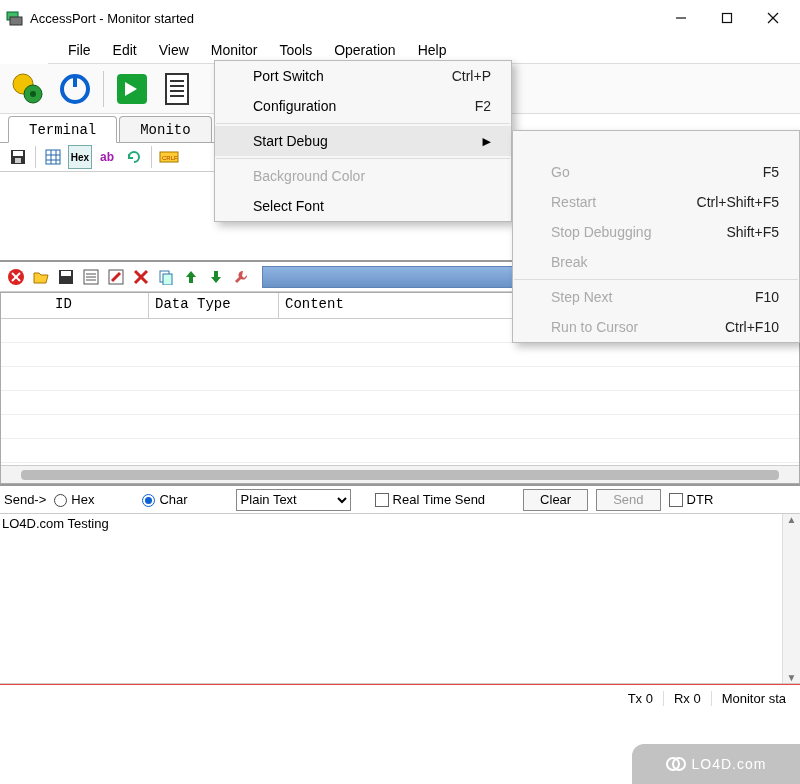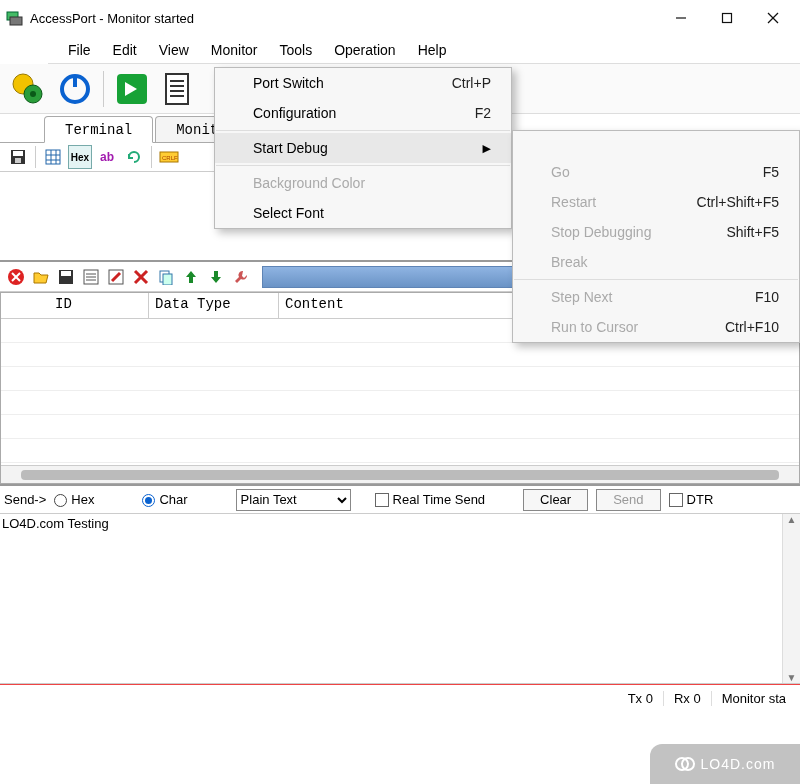--- a/index.html
+++ b/index.html
@@ -83,21 +83,20 @@
   }
   
   .tabs {
     height: 28px;
     display: flex;
     align-items: flex-end;
     padding-left: 8px;
     background: #fff;
     position: relative;
     z-index: 1;
-    margin-left: 36px;
   }
   .tab {
     padding: 5px 20px 4px;
     font-family: "Courier New", monospace;
     font-size: 14px;
     border: 1px solid #aaa;
     border-bottom: none;
     border-radius: 4px 4px 0 0;
     margin-right: 2px;
     background: #f4f4f4;
@@ -318,27 +317,27 @@
     display:flex;
     align-items:center;
     height:30px;
     padding:0 20px 0 38px;
   }
   .dd-item.hover { background:#e8e8e8; }
   .dd-item .sc { margin-left:auto; padding-left:30px; color:#222; }
   .dd-item.disabled { color:#aaa; }
   .dd-sep { height:1px; background:#ddd; margin:2px 1px; }
   .dd-item .arrow { margin-left:auto; padding-left:30px; font-size:11px; }
-  .tools-menu { top:67px; left:214px; width:298px; }
+  .tools-menu { top:60px; left:214px; width:298px; }
   .debug-menu { top:130px; left:512px; width:288px; padding-top:26px; }
   
   .watermark {
     position:absolute;
     right:0; bottom:0;
-    width:150px; height:40px;
+    width:168px; height:40px;
     background:rgba(120,120,120,.45);
     color:#fff;
     display:flex;
     align-items:center;
     justify-content:center;
     font-size:14px;
     letter-spacing:1px;
     border-top-left-radius:12px;
   }
 </style>

